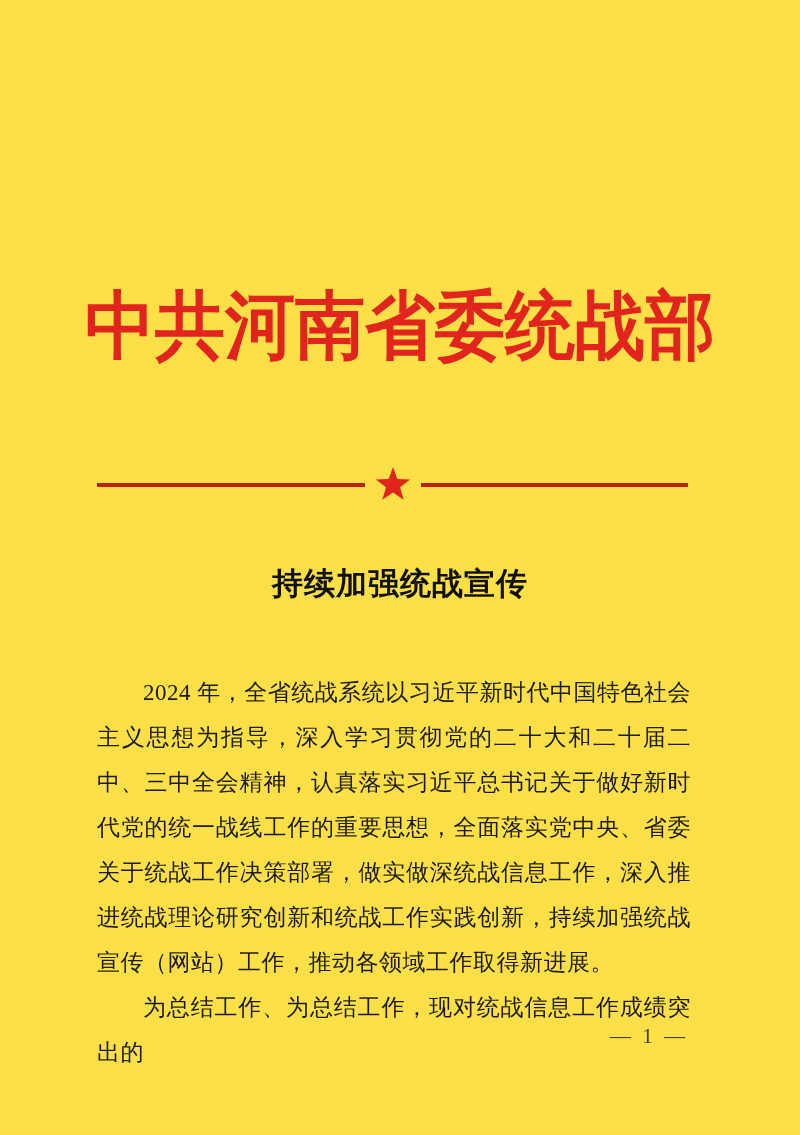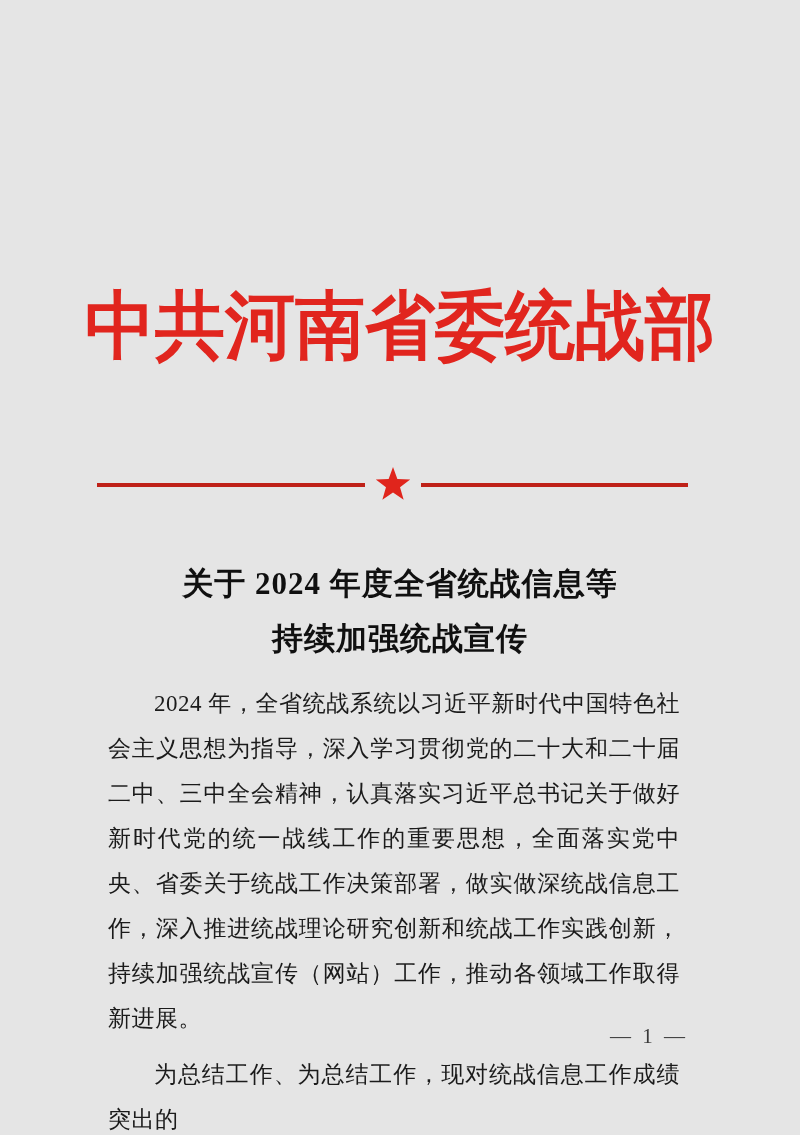--- a/index.html
+++ b/index.html
@@ -4,21 +4,21 @@
 <style>
   html, body {
     margin: 0;
     padding: 0;
     background: #ffffff;
   }
   .page {
     position: relative;
     width: 800px;
     height: 1135px;
-    background: #e5e5e5;
+    background: #fde047;
     overflow: hidden;
     font-family: "Liberation Serif", "DejaVu Serif", serif;
     color: #1b1b1b;
   }
   
   .agency-name {
     position: absolute;
     top: 276px;
     left: 0;
     width: 100%;
@@ -88,21 +88,21 @@
     left: 97px;
     width: 594px;
     font-size: 23px;
     line-height: 45px;
     letter-spacing: 0.5px;
     text-align: justify;
     text-justify: inter-ideograph;
     color: #1b1b1b;
   }
   .body-text p {
-    margin: 11px;
+    margin: 0;
     text-indent: 2em;
   }
   
   .page-number {
     position: absolute;
     top: 1024px;
     left: 0;
     right: 112px;
     text-align: right;
     font-size: 21px;
@@ -123,21 +123,20 @@
     <div class="rule-seg"></div>
     <div class="star-wrap">
       <svg viewBox="0 0 40 40" xmlns="http://www.w3.org/2000/svg" aria-hidden="true">
         <polygon fill="currentColor" points="20,1 24.6,13.7 38.1,14.1 27.4,22.4 31.2,35.4 20,27.8 8.8,35.4 12.6,22.4 1.9,14.1 15.4,13.7"></polygon>
       </svg>
     </div>
     <div class="rule-seg"></div>
   </div>
 
   <div class="doc-title">
-    <div>关于 2024 年度全省统战信息等</div>
     <div>持续加强统战宣传</div>
   </div>
 
   <div class="body-text">
     <p>2024 年，全省统战系统以习近平新时代中国特色社会主义思想为指导，深入学习贯彻党的二十大和二十届二中、三中全会精神，认真落实习近平总书记关于做好新时代党的统一战线工作的重要思想，全面落实党中央、省委关于统战工作决策部署，做实做深统战信息工作，深入推进统战理论研究创新和统战工作实践创新，持续加强统战宣传（网站）工作，推动各领域工作取得新进展。</p>
     <p>为总结工作、为总结工作，现对统战信息工作成绩突出的</p>
   </div>
 
   <div class="page-number">— 1 —</div>
 

